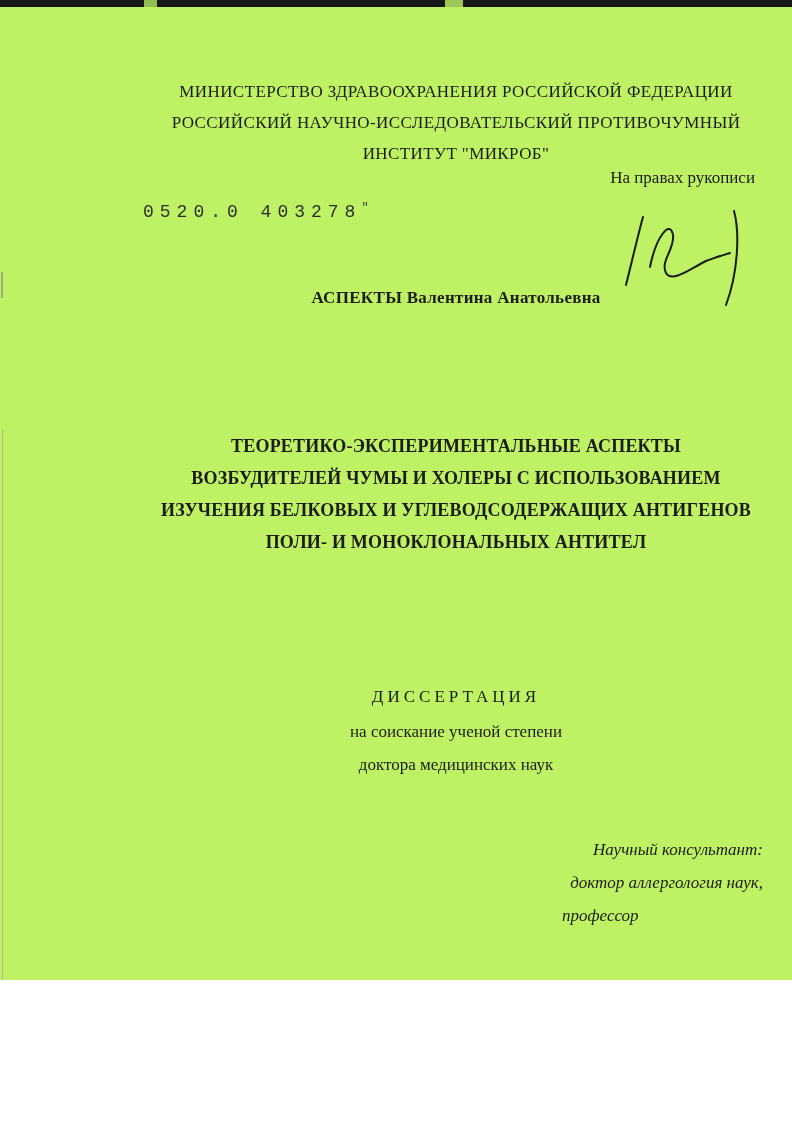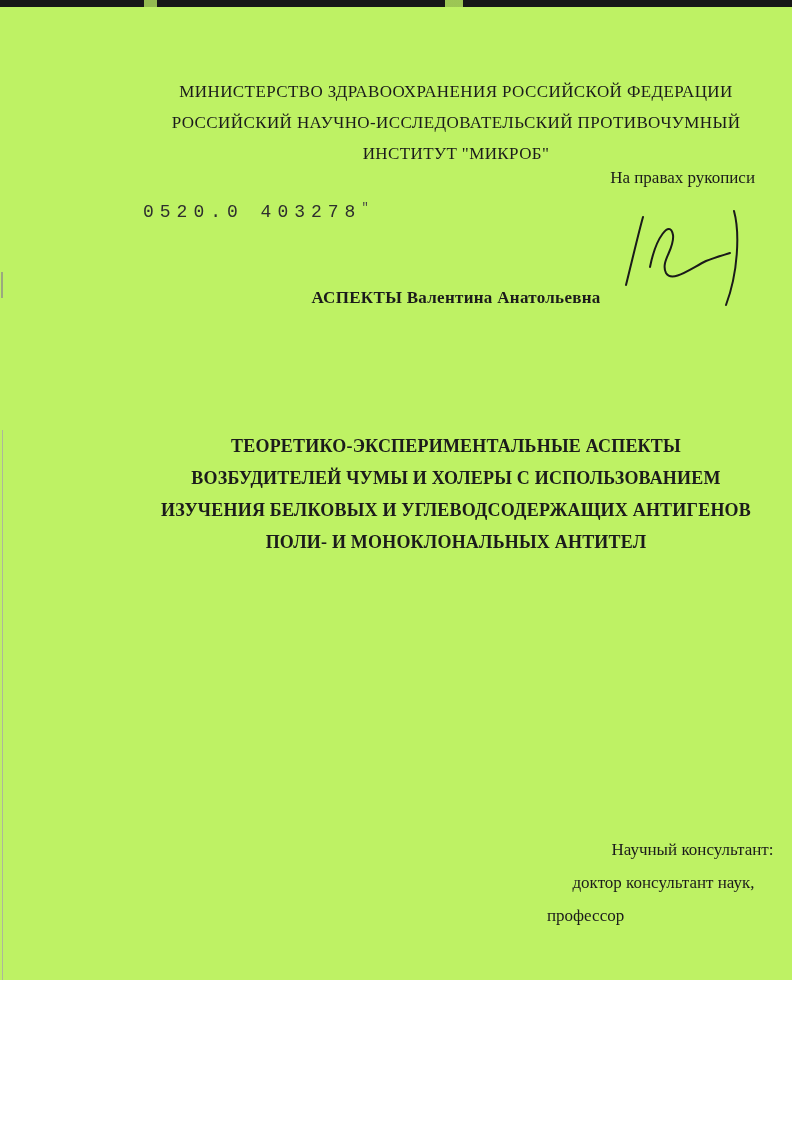--- a/index.html
+++ b/index.html
@@ -94,28 +94,29 @@
   }
   .specialty-block { top: 556px; font-size: 17px; line-height: 33px; }
   .dissertation-block { top: 680px; font-size: 17px; line-height: 33px; }
   .dissertation-heading {
     font-size: 17px;
     letter-spacing: 4px;
     margin-bottom: 2px;
   }
   .consultant-block {
     position: absolute;
-    left: 547px; top: 833px;
+    left: 530px; top: 833px;
     width: 233px;
     font-size: 17px;
     line-height: 33px;
-    text-align: center;
+    text-align: right;
+    font-style: italic;
   }
   .consultant-label { padding-left: 58px; white-space: nowrap; }
-  .consultant-row3 { display: flex; justify-content: space-between; }
+  .consultant-row3 { display: flex; justify-content: space-between; margin-left: 32px; }
   .footer-line { top: 983px; font-size: 13px; }
 </style>
 </head>
 <body>
 
 <div class="page">
 
   <div class="top-scan-bar"></div>
   <div class="left-scan-line-a"></div>
   <div class="left-scan-line-b"></div>
@@ -140,24 +141,29 @@
   <div class="center-col author-line">АСПЕКТЫ Валентина Анатольевна</div>
 
   <div class="center-col title-block">
     <div>ТЕОРЕТИКО-ЭКСПЕРИМЕНТАЛЬНЫЕ АСПЕКТЫ</div>
     <div>ВОЗБУДИТЕЛЕЙ ЧУМЫ И ХОЛЕРЫ С ИСПОЛЬЗОВАНИЕМ</div>
     <div>ИЗУЧЕНИЯ БЕЛКОВЫХ И УГЛЕВОДСОДЕРЖАЩИХ АНТИГЕНОВ</div>
     <div>ПОЛИ- И МОНОКЛОНАЛЬНЫХ АНТИТЕЛ</div>
   </div>
 
 
+  <div class="center-col dissertation-block">
+    <div class="dissertation-heading">ДИССЕРТАЦИЯ</div>
+    <div>на соискание ученой степени</div>
+    <div>доктора медицинских наук</div>
+  </div>
 
   <div class="consultant-block">
     <div class="consultant-label">Научный консультант:</div>
-    <div>доктор консультант наук,</div>
+    <div>доктор аллергология наук,</div>
     <div class="consultant-row3">
       <span>профессор</span>
     </div>
   </div>
 
   <div class="center-col footer-line">Саратов, 2003</div>
 
 </div>
 
 </body></html>

